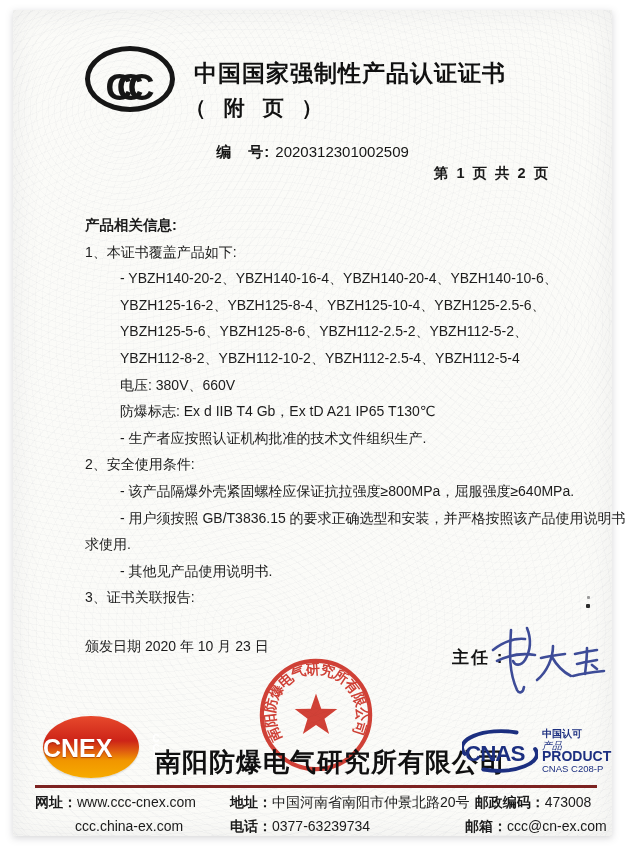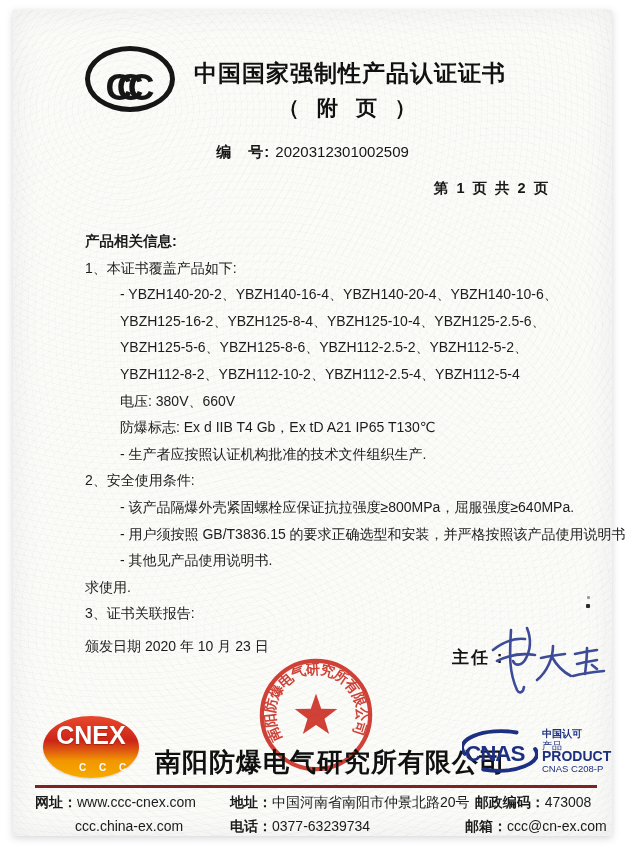--- a/index.html
+++ b/index.html
@@ -26,66 +26,66 @@
   }
   .ccc-text{
     font-weight:bold;font-size:37px;line-height:1;color:#161616;
     letter-spacing:-0.42em;padding-right:0.42em;transform:translateY(-1px);
   }
   .doc-title{
     position:absolute;left:172px;top:48px;width:330px;text-align:center;
     font-size:23px;font-weight:bold;letter-spacing:1px;color:#111;white-space:nowrap;
   }
   .doc-subtitle{
-    position:absolute;left:172px;top:84px;width:330px;text-align:center;
+    position:absolute;left:172px;top:84px;width:330px;
     font-size:21px;font-weight:bold;letter-spacing:6px;color:#111;white-space:nowrap;
   }
   .cert-no{
     position:absolute;left:0;top:133px;width:599px;text-align:center;
     font-size:15px;color:#151515;white-space:pre;
   }
   .cert-no .lbl{font-weight:bold;letter-spacing:1px;margin-top:28px;}
   .page-indicator{
     position:absolute;left:379px;top:154px;width:200px;text-align:center;
-    font-size:14.5px;font-weight:bold;letter-spacing:2px;color:#1a1a1a;white-space:nowrap;margin-top:15px;
+    font-size:14.5px;font-weight:bold;letter-spacing:2px;color:#1a1a1a;white-space:nowrap;
   }
   
-  .bodytext{position:absolute;left:72px;top:202px;width:488px;margin-top:16px;}
+  .bodytext{position:absolute;left:72px;top:202px;width:488px;}
   .bodytext .ln{height:26.6px;line-height:26.6px;font-size:14px;color:#1c1c1c;white-space:nowrap;}
   .bodytext .heading{font-weight:bold;font-size:14.5px;}
   .bodytext .sub{padding-left:35px;}
   .issue-date{
     position:absolute;left:72px;top:628px;font-size:14px;color:#1c1c1c;white-space:nowrap;
   }
   .director-label{
     position:absolute;left:439px;top:636px;font-size:17px;font-weight:bold;
     letter-spacing:2px;color:#141414;white-space:nowrap;
   }
   .signature-svg{position:absolute;left:478px;top:606px;}
   
   .stamp-svg{position:absolute;left:233px;top:635px;mix-blend-mode:multiply;opacity:.88;}
   
   .cnex-logo{
     position:absolute;left:30px;top:706px;width:96px;height:62px;border-radius:50%;
     background:linear-gradient(180deg,#e7492c 0%,#cd2418 40%,#df5b10 56%,#f19600 72%,#f7ab00 100%);
-    display:flex;flex-direction:column;align-items:center;justify-content:center;
+    display:flex;flex-direction:row;align-items:center;justify-content:flex-start;
     box-shadow:0 1px 2px rgba(0,0,0,.15);
     gap:12px;
   }
   .cnex-name{color:#fff;font-weight:bold;font-size:25px;line-height:1;letter-spacing:0px;margin-top:2px;
     text-shadow:0 1px 1px rgba(120,20,0,.5);}
   .cnex-sub{color:#fff;font-weight:bold;font-size:10px;letter-spacing:5px;margin-top:3px;line-height:1;padding-left:28px;}
   .company-name{
     position:absolute;left:142px;top:735px;width:310px;text-align:center;
     font-size:26px;font-weight:bold;letter-spacing:1px;color:#101010;white-space:nowrap;
   }
   .cnas-block{position:absolute;left:449px;top:716px;display:flex;align-items:center;gap:4px;}
   .cnas-side{display:flex;flex-direction:column;color:#1c2f80;line-height:11.5px;}
   .cnas-side .s1{font-size:10px;font-weight:bold;}
-  .cnas-side .s2{font-size:10px;}
+  .cnas-side .s2{font-size:10px;font-style:italic;}
   .cnas-side .s3{font-size:14px;font-weight:bold;}
   .cnas-side .s4{font-size:9.5px;font-weight:normal;white-space:nowrap;}
   
   .footer-rule{position:absolute;left:22px;top:775px;width:562px;height:2.5px;background:#7d2321;}
   .contacts{
     position:absolute;left:22px;top:780px;width:566px;
     display:grid;grid-template-columns:195px 235px 136px;font-size:14px;color:#1a1a1a;
   }
   .contacts .cell{line-height:24px;white-space:nowrap;}
   .contacts .lbl{font-weight:bold;}
@@ -114,22 +114,22 @@
     <div class="ln sub">- YBZH140-20-2、YBZH140-16-4、YBZH140-20-4、YBZH140-10-6、</div>
     <div class="ln sub">YBZH125-16-2、YBZH125-8-4、YBZH125-10-4、YBZH125-2.5-6、</div>
     <div class="ln sub">YBZH125-5-6、YBZH125-8-6、YBZH112-2.5-2、YBZH112-5-2、</div>
     <div class="ln sub">YBZH112-8-2、YBZH112-10-2、YBZH112-2.5-4、YBZH112-5-4</div>
     <div class="ln sub">电压: 380V、660V</div>
     <div class="ln sub">防爆标志: Ex d IIB T4 Gb，Ex tD A21 IP65 T130℃</div>
     <div class="ln sub">- 生产者应按照认证机构批准的技术文件组织生产.</div>
     <div class="ln">2、安全使用条件:</div>
     <div class="ln sub">- 该产品隔爆外壳紧固螺栓应保证抗拉强度≥800MPa，屈服强度≥640MPa.</div>
     <div class="ln sub">- 用户须按照 GB/T3836.15 的要求正确选型和安装，并严格按照该产品使用说明书要</div>
+    <div class="ln">求使用.</div>
     <div class="ln sub">- 其他见产品使用说明书.</div>
-    <div class="ln">求使用.</div>
     <div class="ln">3、证书关联报告:</div>
   </div>
 
   <div class="issue-date">颁发日期 2020 年 10 月 23 日</div>
   <div class="director-label">主任 :</div>
   <svg class="signature-svg" width="118" height="86" viewBox="0 0 118 86">
     <g stroke="#2e3e90" stroke-width="2.6" fill="none" stroke-linecap="round" stroke-linejoin="round" opacity="0.92">
       <path d="M2,34 C12,26 24,22 34,23"></path>
       <path d="M20,14 C19,34 17,54 26,74 C28,78 32,77 33,71"></path>
       <path d="M6,45 C18,39 32,37 44,39"></path>

